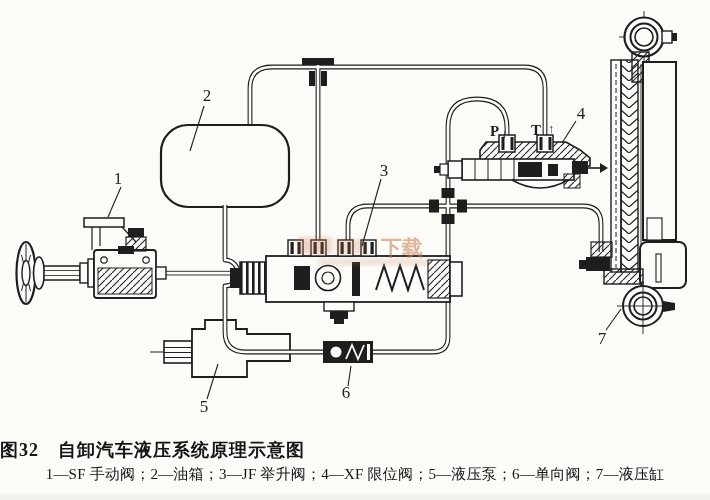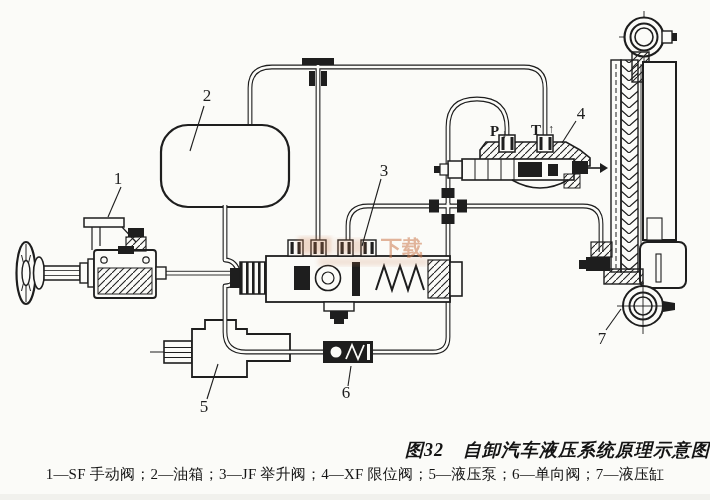--- a/index.html
+++ b/index.html
@@ -5,22 +5,22 @@
   html,body{margin:0;padding:0;background:#ffffff;}
   .screen{
     position:relative;width:710px;height:500px;
     background:#fbfbf8;overflow:hidden;
     font-family:"Liberation Serif","DejaVu Serif",serif;
     color:#1e1e1e;
   }
   .diagram-svg{position:absolute;top:0;left:0;}
   .caption{
     position:absolute;top:438px;left:0;width:710px;
-    text-align:right;font-size:18px;font-weight:bold;
-    letter-spacing:1px;color:#141414;font-style:italic;
+    text-align:left;font-size:18px;font-weight:bold;
+    letter-spacing:1px;color:#141414;
   }
   .legend{
     position:absolute;top:465px;left:2px;width:706px;
     text-align:center;font-size:15px;letter-spacing:0.2px;color:#141414;
   }
   .page-edge{
     position:absolute;bottom:0;left:0;width:710px;height:6px;
     background:#e9e9e4;opacity:.55;
   }
 </style>

